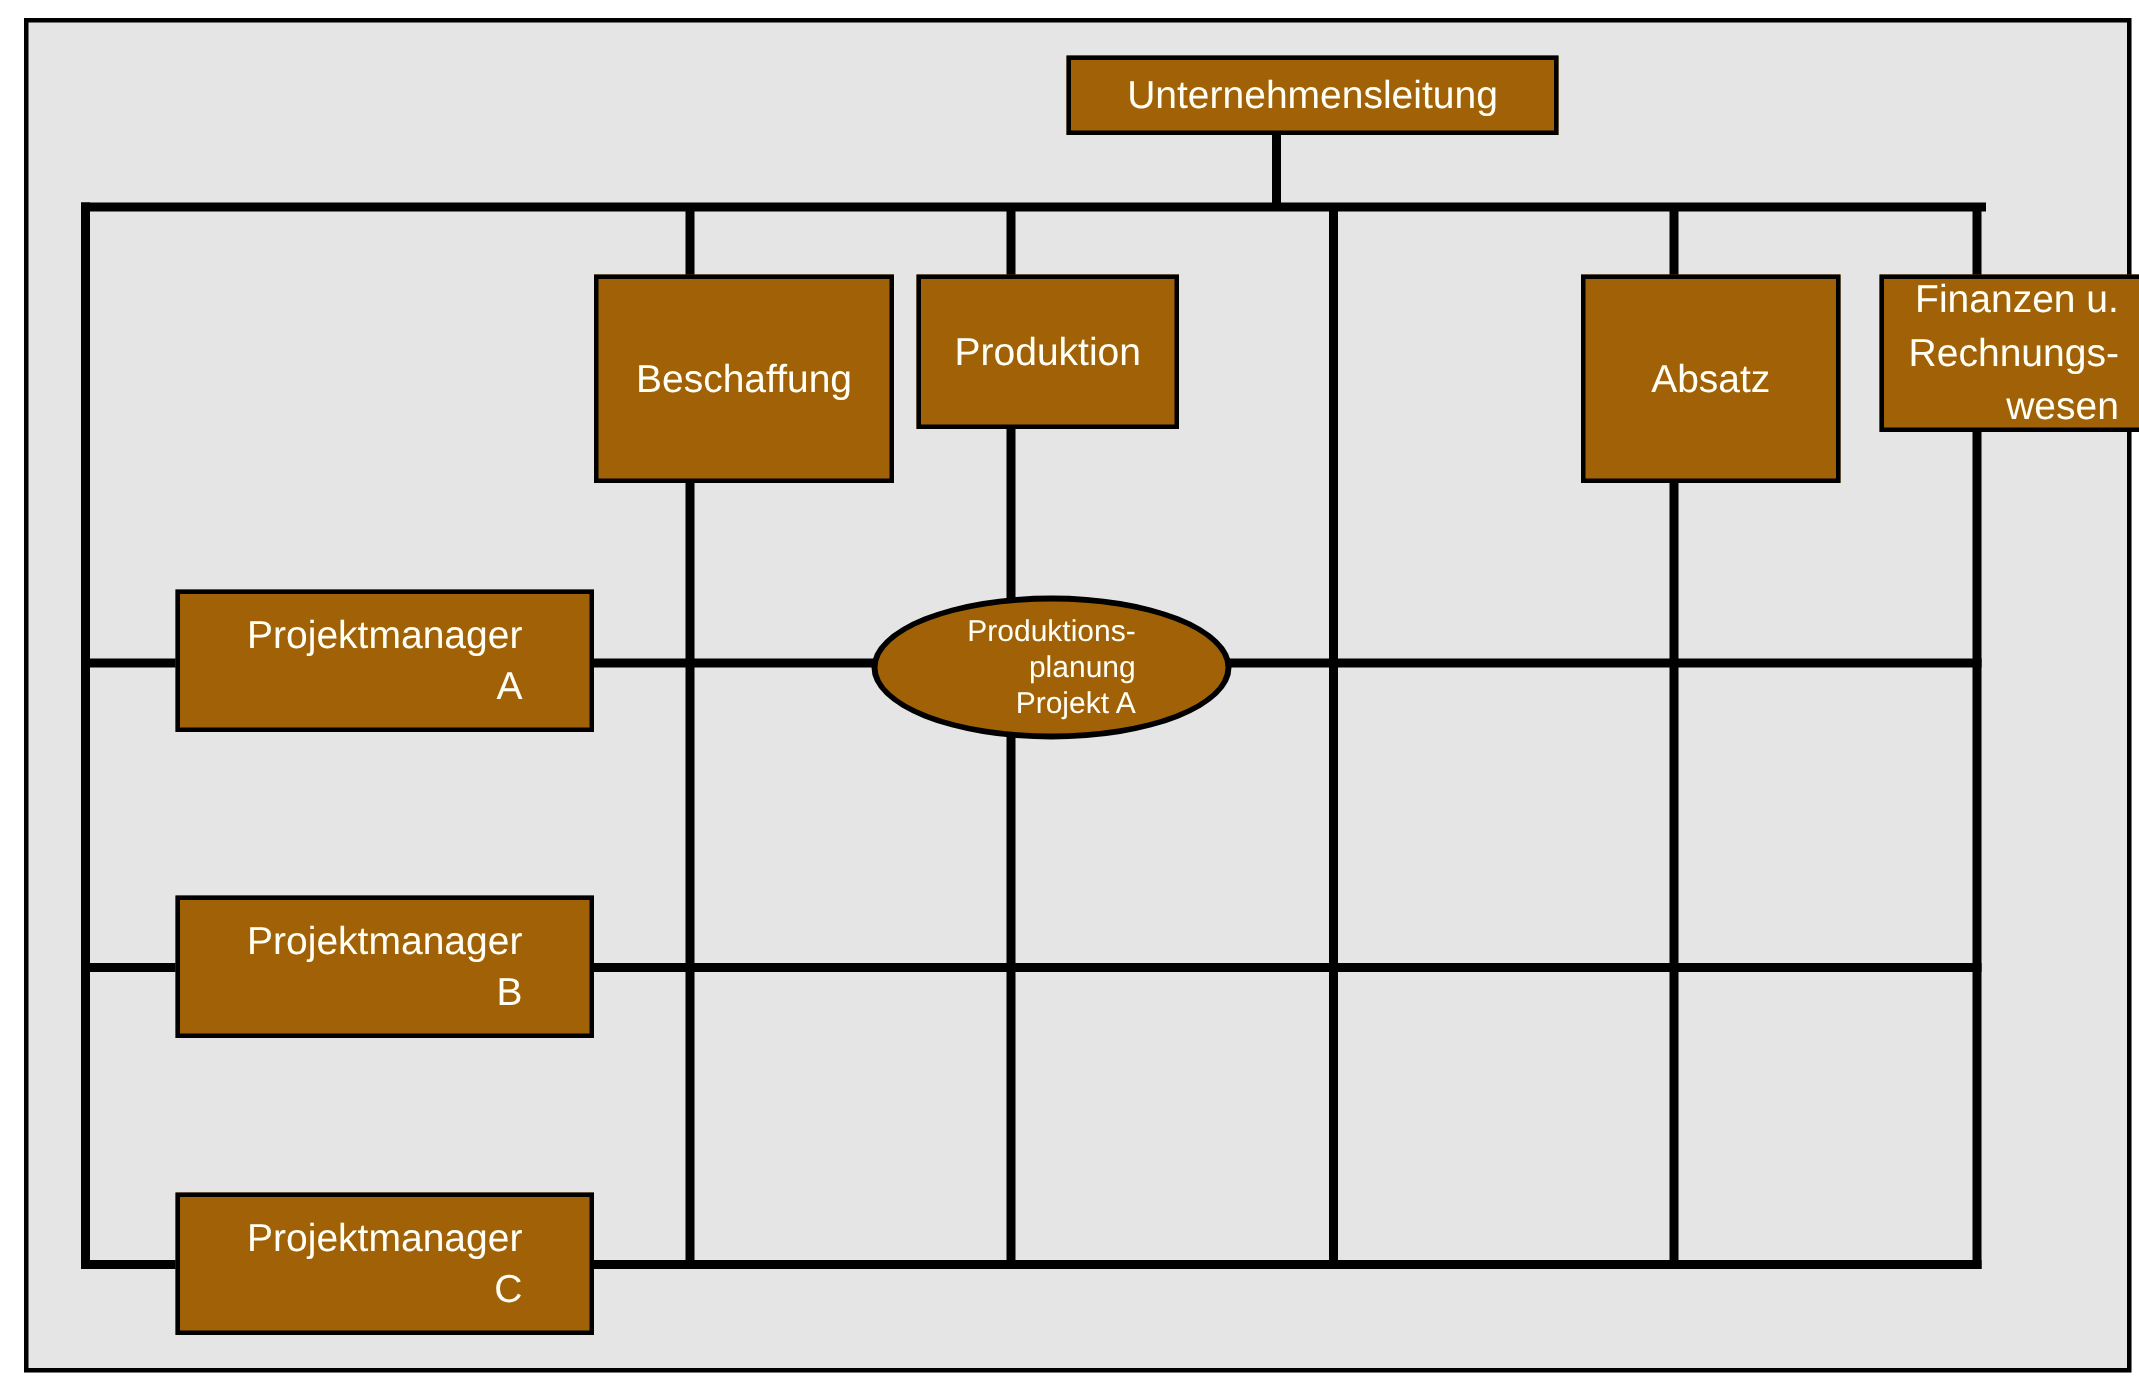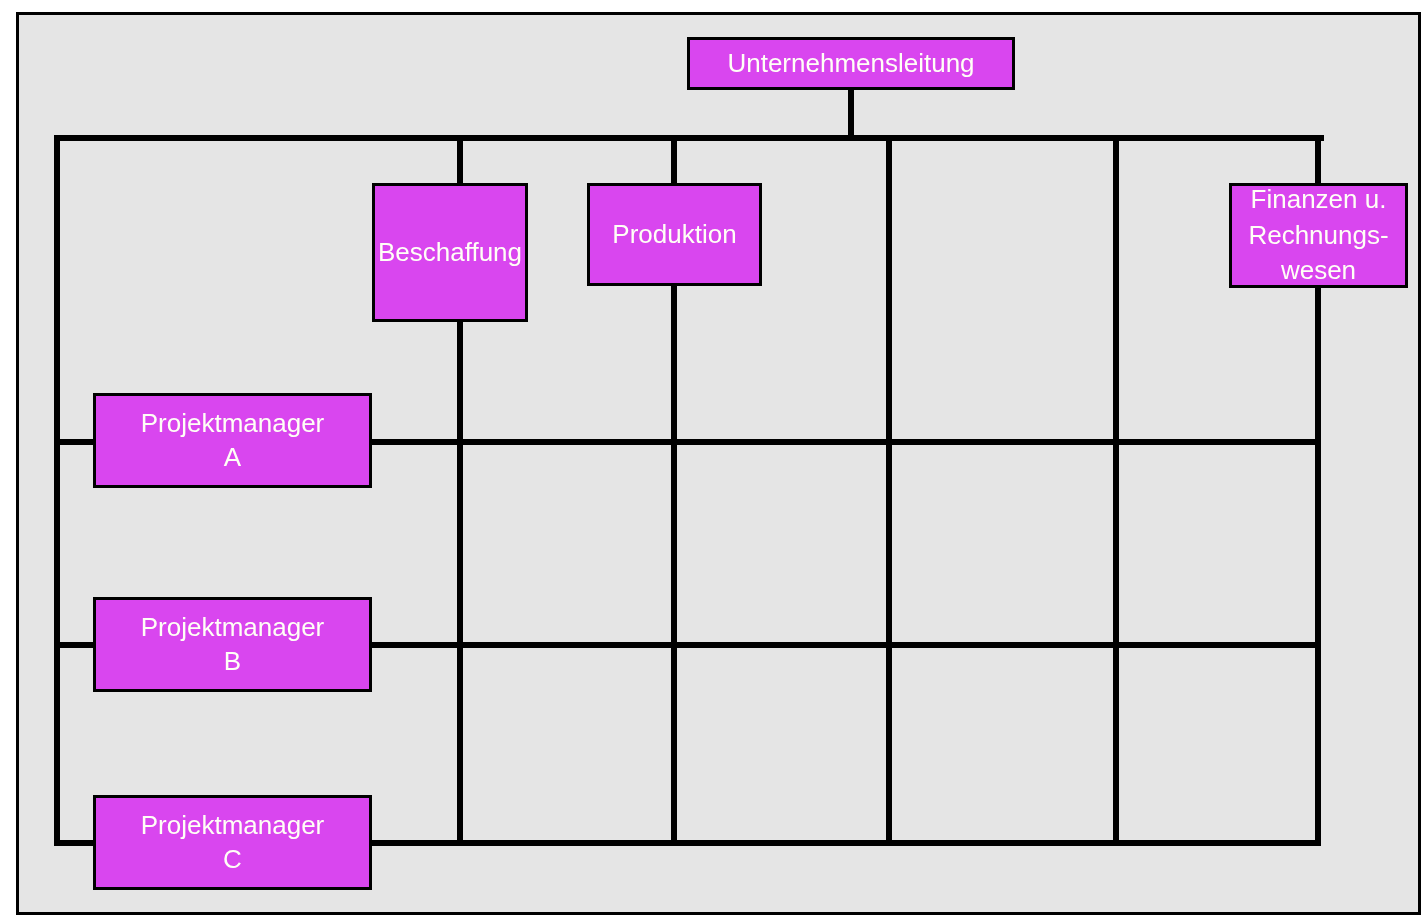--- a/index.html
+++ b/index.html
@@ -25,31 +25,32 @@
     border: 3px solid #000000;
     box-sizing: border-box;
   }
   .line {
     position: absolute;
     background: #000000;
     z-index: 1;
   }
   .node {
     position: absolute;
-    background: #d946ef;
+    background: #a16207;
     border: 3px solid #000000;
     box-sizing: border-box;
     z-index: 2;
     display: flex;
     align-items: center;
     justify-content: center;
-    text-align: center;
+    text-align: right;
     color: #fffff6;
     font-size: 26px;
     line-height: 1.3;
+    margin-left: 24px;
   }
   .node-label {
     white-space: pre-line;
   }
   .ellipse {
     border-radius: 50%;
     border-width: 4px;
     font-size: 20px;
     line-height: 1.2;
   }
@@ -77,39 +78,47 @@
   <div class="line" style="left:1315px; top:137px; width:6px; height:709px;"></div>
 
   <div class="line" style="left:54px; top:439px; width:1267px; height:6px;"></div>
   <div class="line" style="left:54px; top:642px; width:1267px; height:6px;"></div>
   <div class="line" style="left:54px; top:840px; width:1267px; height:6px;"></div>
 
   <div class="node" style="left:687px; top:37px; width:328px; height:53px;">
     <span class="node-label">Unternehmensleitung</span>
   </div>
 
-  <div class="node dept" style="left:372px; top:183px; width:156px; height:139px;">
+  <div class="node dept" style="left:372px; top:183px; width:200px; height:139px;">
     <span class="node-label">Beschaffung</span>
   </div>
   <div class="node dept" style="left:587px; top:183px; width:175px; height:103px;">
     <span class="node-label">Produktion</span>
+  </div>
+  <div class="node dept" style="left:1030px; top:183px; width:173px; height:139px;">
+    <span class="node-label">Absatz</span>
   </div>
   <div class="node dept" style="left:1229px; top:183px; width:179px; height:105px;">
     <span class="node-label">Finanzen u.
 Rechnungs-
 wesen</span>
   </div>
 
   <div class="node" style="left:93px; top:393px; width:279px; height:95px;">
     <span class="node-label">Projektmanager
 A</span>
   </div>
   <div class="node" style="left:93px; top:597px; width:279px; height:95px;">
     <span class="node-label">Projektmanager
 B</span>
   </div>
   <div class="node" style="left:93px; top:795px; width:279px; height:95px;">
     <span class="node-label">Projektmanager
 C</span>
   </div>
 
+  <div class="node ellipse" style="left:557px; top:397px; width:240px; height:96px;">
+    <span class="node-label">Produktions-
+planung
+Projekt A</span>
+  </div>
 
 </div>
 
 </body></html>

